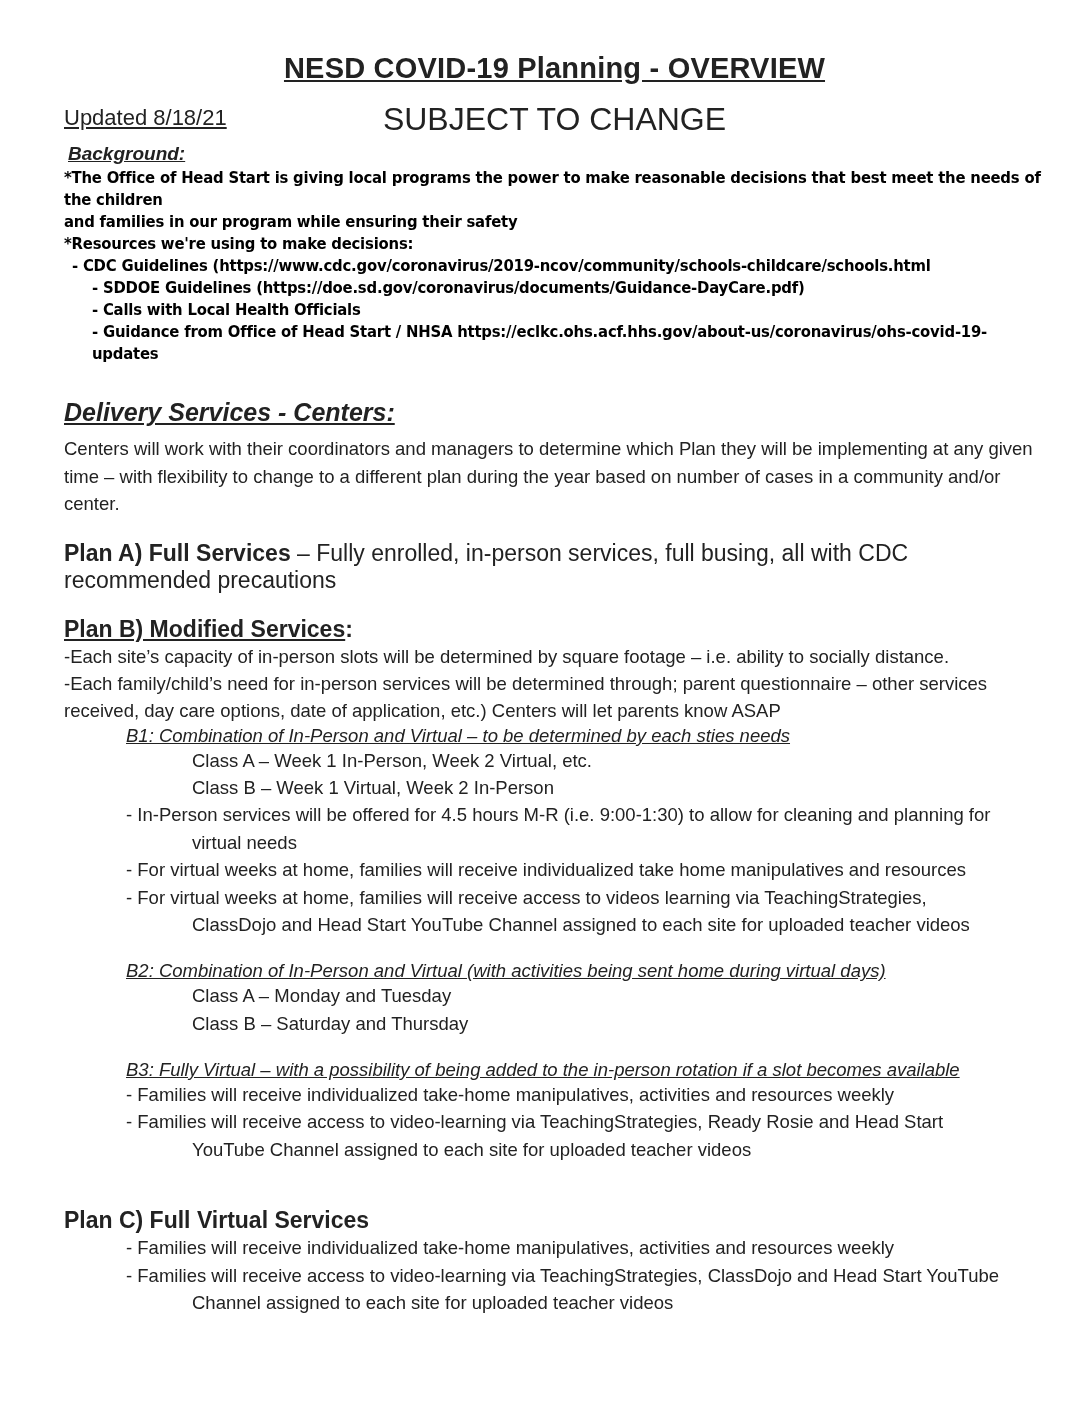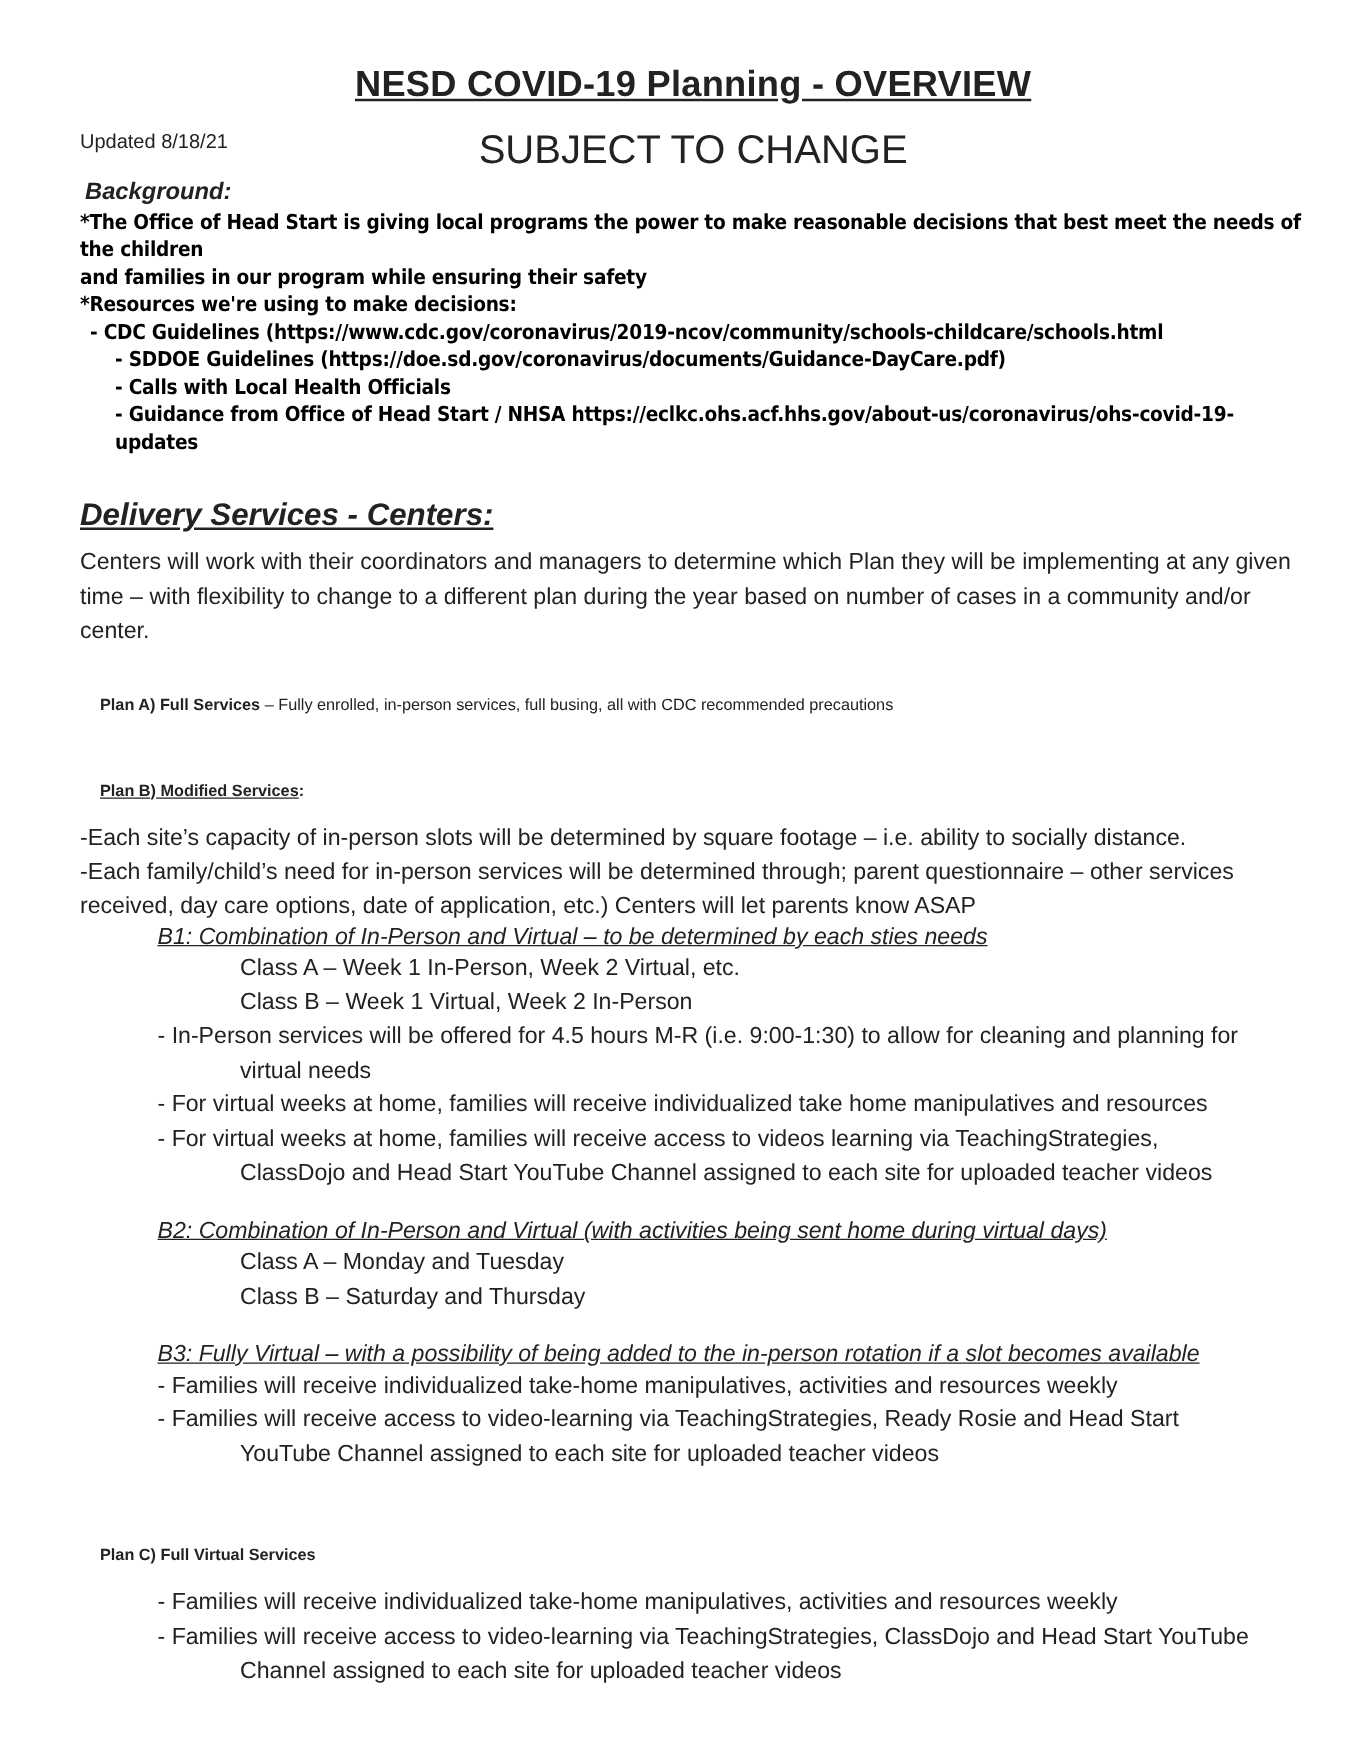--- a/index.html
+++ b/index.html
@@ -36,34 +36,36 @@
   
   .subhead-row {
     position: relative;
     height: 32px;
     margin: 0 0 10px 0;
   }
   .updated {
     position: absolute;
     left: 0;
     top: 4px;
-    font-size: 16px;
+    font-size: 22px;
+    text-decoration: underline;
   }
   .subject {
     position: absolute;
     left: 50%;
     transform: translateX(-50%);
     top: 0;
     font-size: 32px;
   }
 
   
   .section-label {
     font-weight: bold;
     font-style: italic;
+    text-decoration: underline;
     font-size: 19px;
     margin: 4px 0 2px 4px;
   }
   .cond {
     font-family: "DejaVu Sans Condensed", "Liberation Sans Narrow", "Liberation Sans", sans-serif;
     font-size: 16.5px;
     font-weight: bold;
     letter-spacing: -0.2px;
     line-height: 1.33;
     color: #000000;
@@ -85,22 +87,22 @@
     line-height: 1.48;
     margin: 0;
   }
   .gap-sm { height: 14px; }
   .gap-md { height: 22px; }
   .gap-lg { height: 30px; }
   .bold { font-weight: bold; }
   .ul { text-decoration: underline; }
 
   .plan-head {
-    font-size: 13px;
-    margin: 16px;
+    font-size: 23px;
+    margin: 0;
   }
   .sub-head {
     font-size: 18.5px;
     font-style: italic;
     text-decoration: underline;
     margin: 0;
     padding-left: 62px;
   }
   .lvl2 { padding-left: 128px; }
   .lvl-hang {

